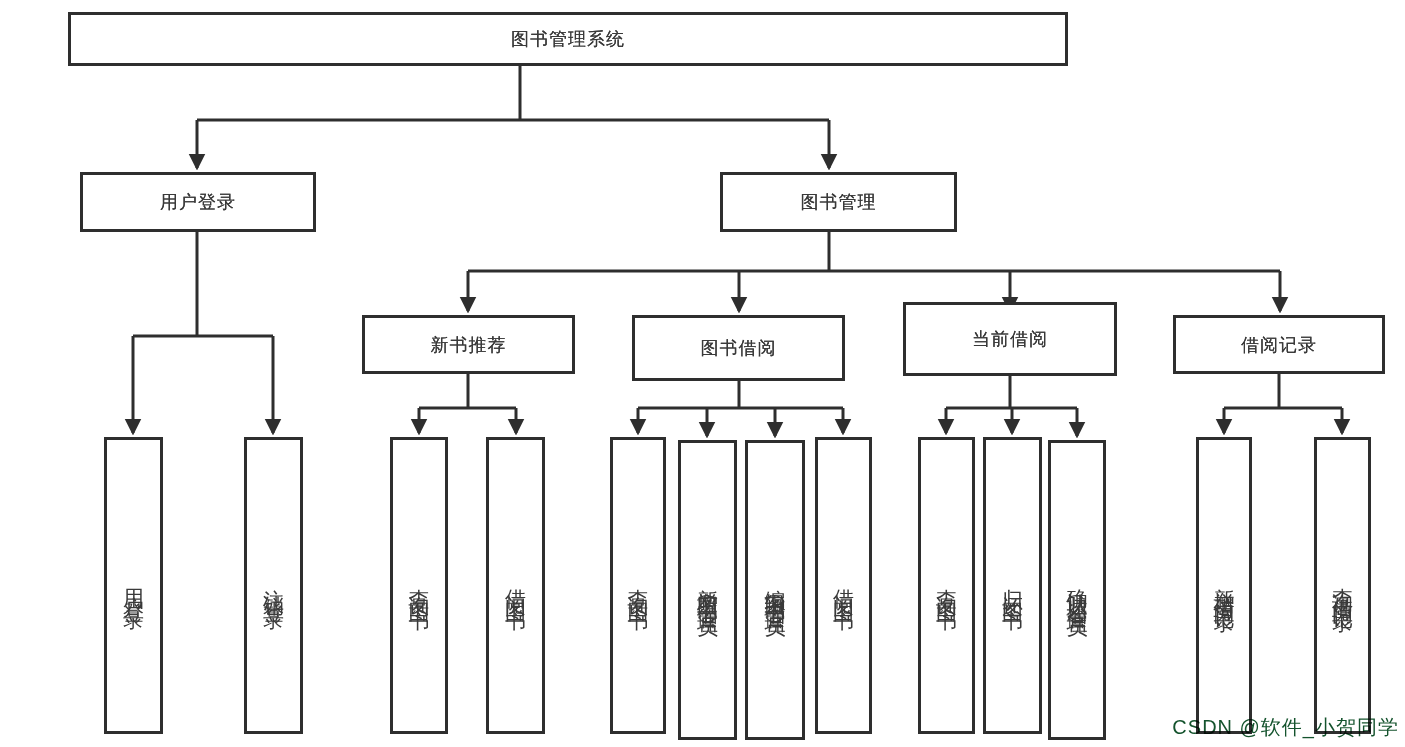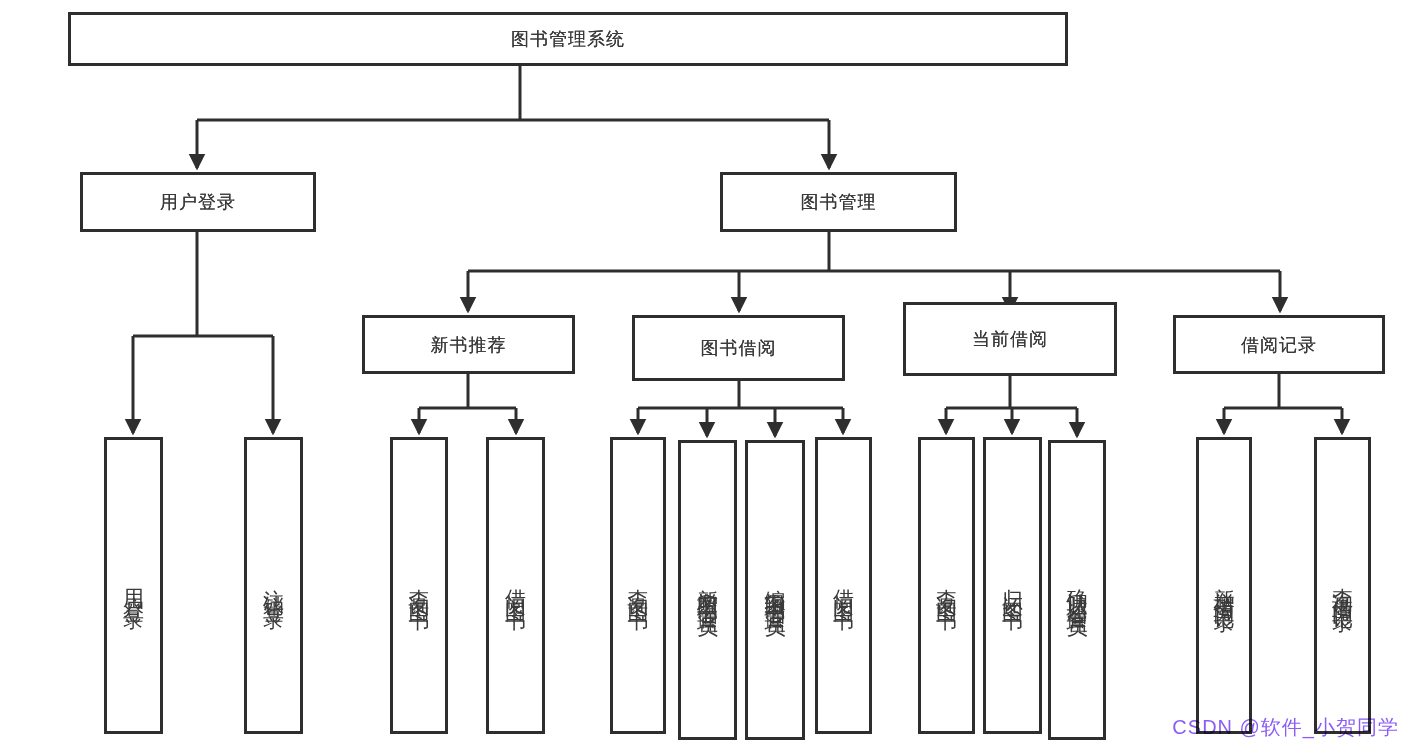--- a/index.html
+++ b/index.html
@@ -34,21 +34,21 @@
     writing-mode:vertical-rl;
     text-orientation:mixed;
     font-size:21px;
     letter-spacing:7px;
     white-space:nowrap;
   }
   .watermark{
     position:absolute;
     right:6px;top:714px;
     font-size:20px;
-    color:#8b5cf6;
+    color:#14532d;
     letter-spacing:1px;
     mix-blend-mode:multiply;
     white-space:nowrap;
   }
 </style>
 </head>
 <body>
 
 <div class="canvas">
 

